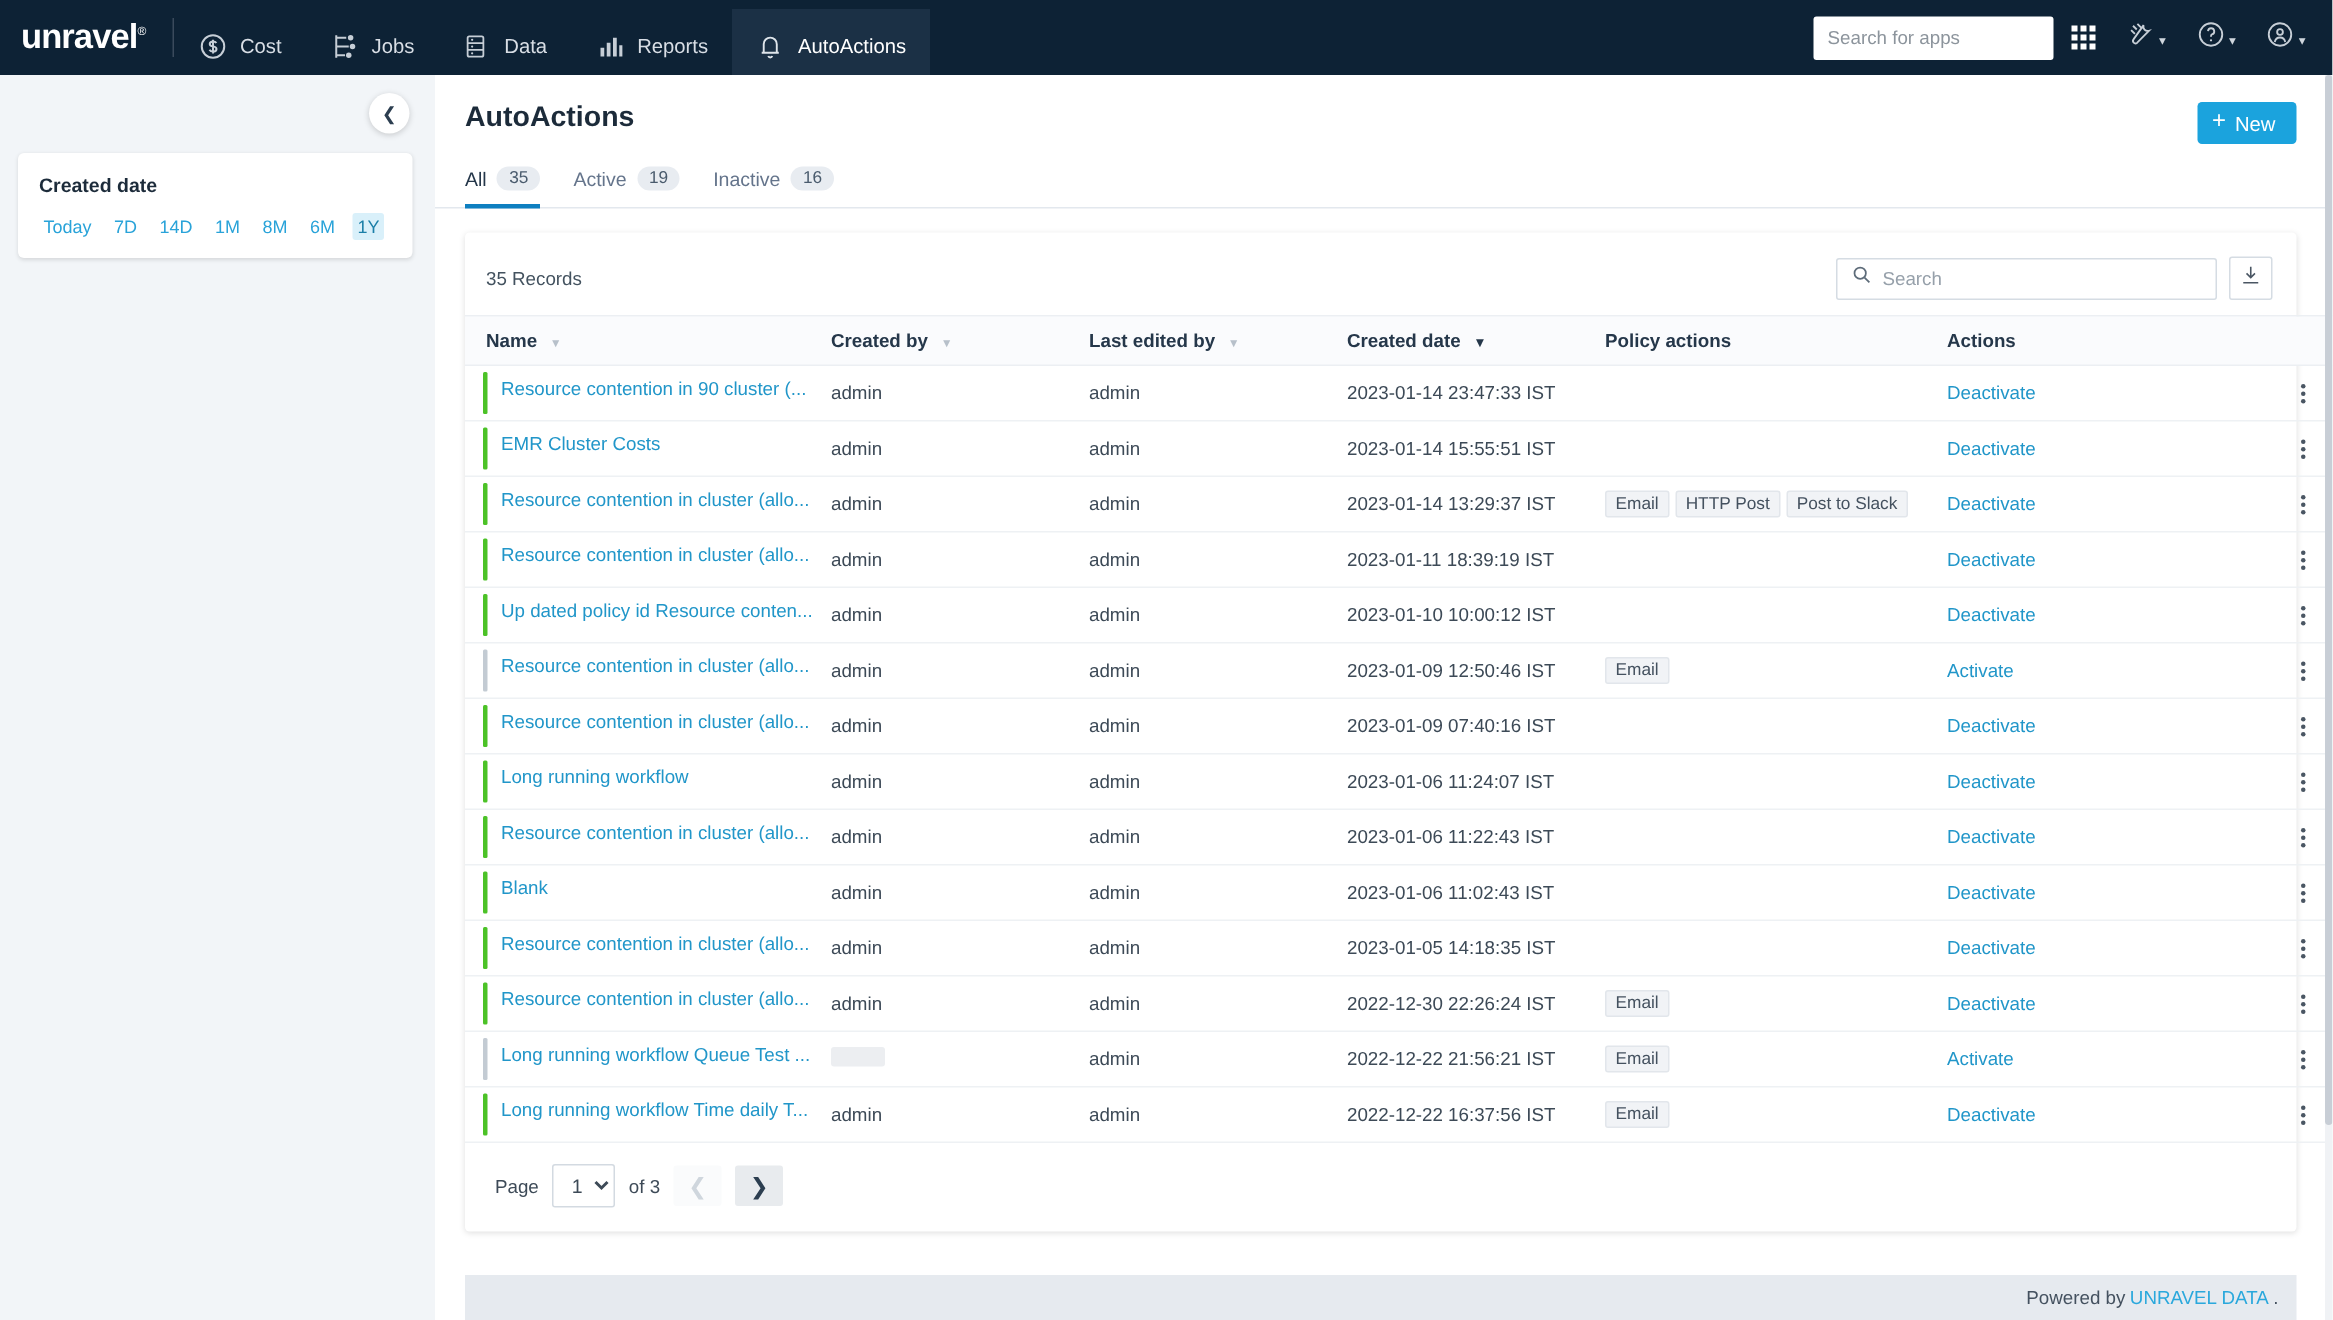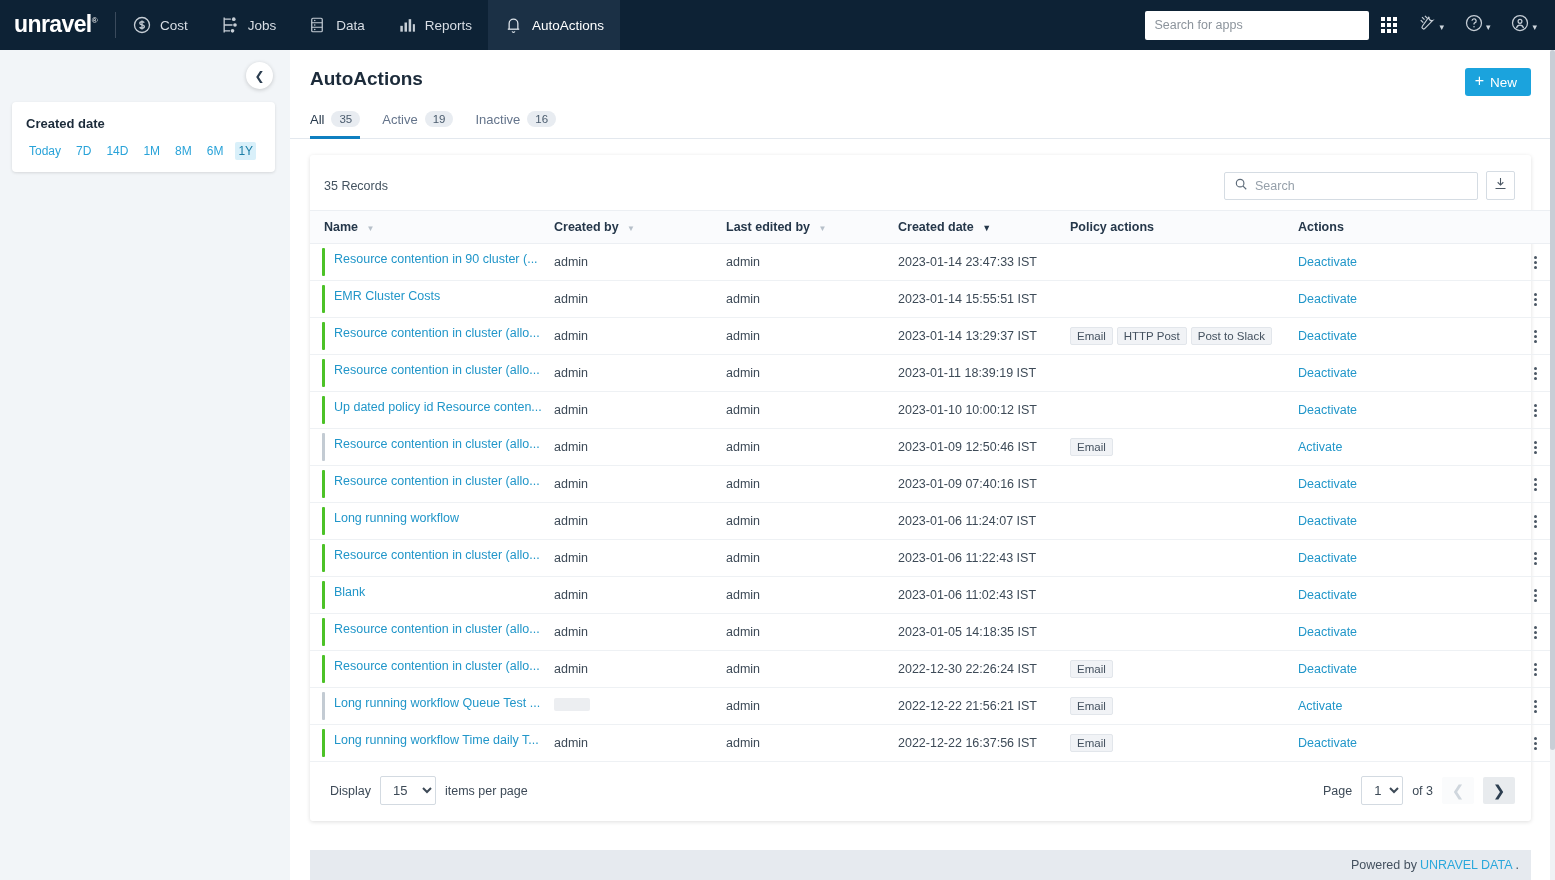--- a/index.html
+++ b/index.html
@@ -14,33 +14,33 @@
   .topnav {
     height: 50px; background: #0d2235; display: flex; align-items: center;
     position: relative;
   }
   .logo {
     color: #fff; font-size: 23px; font-weight: 700; letter-spacing: -0.6px;
     padding: 0 18px 0 14px; position: relative; top: -1px;
   }
   .logo sup { font-size: 8px; vertical-align: super; font-weight: 400; }
   .nav-sep { width: 1px; height: 26px; background: #3a4a5c; }
-  .nav-items { display: flex; align-items: center; height: 39px; }
+  .nav-items { display: flex; height: 39px; }
   .nav-item {
     display: flex; align-items: center; gap: 8px; height: 50px;
     padding: 0 16px; color: #d8dee5; font-size: 13.5px; cursor: pointer;
   }
   .nav-item.active { background: #1b3045; color: #fff; }
   .nav-ico { width: 20px; height: 20px; display: block; }
   .nav-right {
     position: absolute; right: 10px; top: 0; height: 50px;
     display: flex; align-items: center; gap: 4px;
   }
   .app-search {
-    width: 224px; height: 29px; background: #fff; border: none; border-radius: 2px;
+    width: 160px; height: 29px; background: #fff; border: none; border-radius: 2px;
     font-size: 12.5px; color: #14532d; padding: 0 9px; outline: none;
     font-family: "Liberation Sans", sans-serif;
   }
   .app-search::placeholder { color: #8c949c; }
   .ico-btn {
     display: flex; align-items: center; gap: 2px; padding: 0 8px;
     height: 50px; cursor: pointer; color: #cfd6dd;
   }
   .caret { font-size: 9px; line-height: 1; position: relative; top: 2px; }
   .grid-ico { display: grid; grid-template-columns: repeat(3,4px); gap: 2px; }
@@ -660,25 +660,20 @@
                   <i></i>
                   <i></i>
                   <i></i>
                 </span>
      </td>
             </tr>
           </tbody>
       </table>
 
       <div class="pager">
-        <div class="pg-left">
-          <span>Display</span>
-          <select class="sel" id="ipp"><option value="15">15</option><option value="25">25</option><option value="50">50</option><option value="100">100</option></select>
-          <span>items per page</span>
-        </div>
         <div class="pg-right">
           <span>Page</span>
           <select class="sel" id="pgsel"><option value="1">1</option><option value="2">2</option><option value="3">3</option></select>
           <span>of 3</span>
           <div class="pgbtn disabled">
             <span>❮</span>
           </div>
           <div class="pgbtn on">
             <span>❯</span>
           </div>

